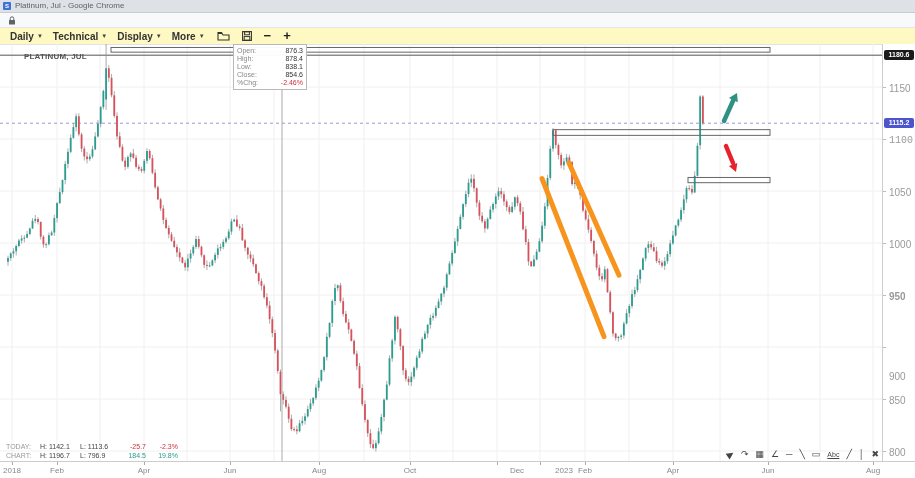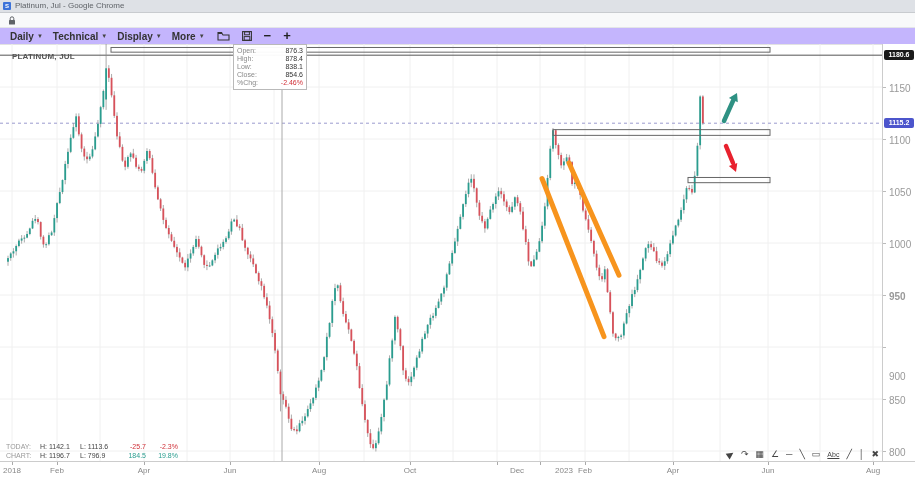--- a/index.html
+++ b/index.html
@@ -9,29 +9,29 @@
   
   .titlebar{position:absolute;left:0;top:0;width:915px;height:12px;background:#dee1e6;
             border-bottom:1px solid #c8cbcf;display:flex;align-items:center;}
   .favicon{width:8px;height:8px;background:#3b72d9;color:#fff;font-size:6px;font-weight:bold;
            display:flex;align-items:center;justify-content:center;margin:0 4px 0 3px;border-radius:1px;}
   .wtitle{font-size:8px;color:#5f6368;line-height:12px;}
   .urlbar{position:absolute;left:0;top:13px;width:915px;height:14px;background:#f8f9fa;
           border-bottom:1px solid #e3e5e8;display:flex;align-items:center;}
   .urltext{font-size:8.5px;color:#3c4043;margin-left:4px;letter-spacing:0.1px;}
   
-  .toolbar{position:absolute;left:0;top:28px;width:915px;height:16px;background:#c4b5fd;
+  .toolbar{position:absolute;left:0;top:28px;width:915px;height:16px;background:#fef9c3;
            border-bottom:1px solid #e2e2e2;display:flex;align-items:center;}
   .menubtn{font-size:10px;font-weight:bold;color:#333;margin-left:10px;cursor:default;display:flex;align-items:center;}
   .caret{font-size:6px;color:#444;margin-left:3px;}
   .tbicon{margin-left:12px;color:#333;display:flex;align-items:center;}
   .tbsign{font-size:13px;font-weight:bold;color:#222;margin-left:12px;line-height:14px;}
   
   #chart-svg{position:absolute;left:0;top:44px;}
-  .symbol-label{position:absolute;left:12px;top:52px;font-size:8px;font-weight:bold;color:#555;letter-spacing:0.2px;}
+  .symbol-label{position:absolute;left:24px;top:52px;font-size:8px;font-weight:bold;color:#555;letter-spacing:0.2px;}
   .tooltip{position:absolute;left:233px;top:44px;width:66px;background:rgba(255,255,255,0.96);
            border:1px solid #b9b9b9;font-size:7px;padding:2px 3px;}
   .tooltip .row{display:flex;justify-content:space-between;line-height:8px;}
   .tooltip .lbl{color:#888;}
   .tooltip .val{color:#333;}
   .tooltip .neg{color:#d03038;}
   .stats{position:absolute;left:6px;top:442px;font-size:7px;line-height:9px;}
   .stats .row{display:flex;}
   .stats .lbl{color:#999;width:34px;}
   .stats .hv{color:#444;width:40px;}
@@ -696,21 +696,21 @@
     <span class="lv">L: 796.9</span>
     <span class="chg teal">184.5</span>
     <span class="pct teal">19.8%</span>
   </div>
 </div>
 
 <div class="paxis" id="paxis">
     <div class="ptickmark" style="top: 43px;"></div>
     <div class="ptick" style="top: 39px;">1150</div>
     <div class="ptickmark" style="top: 95px;"></div>
-    <div class="ptick" style="top: 91px;">1100</div>
+    <div class="ptick" style="top: 91px; font-family: Liberation Mono, monospace;">1100</div>
     <div class="ptickmark" style="top: 147px;"></div>
     <div class="ptick" style="top: 143px;">1050</div>
     <div class="ptickmark" style="top: 199px;"></div>
     <div class="ptick" style="top: 195px;">1000</div>
     <div class="ptickmark" style="top: 251px;"></div>
     <div class="ptick" style="top: 247px; font-weight: bold;">950</div>
     <div class="ptickmark" style="top: 303px;"></div>
     <div class="ptick" style="top: 299px; margin-top: 28px;">900</div>
     <div class="ptickmark" style="top: 355px;"></div>
     <div class="ptick" style="top: 351px;">850</div>

